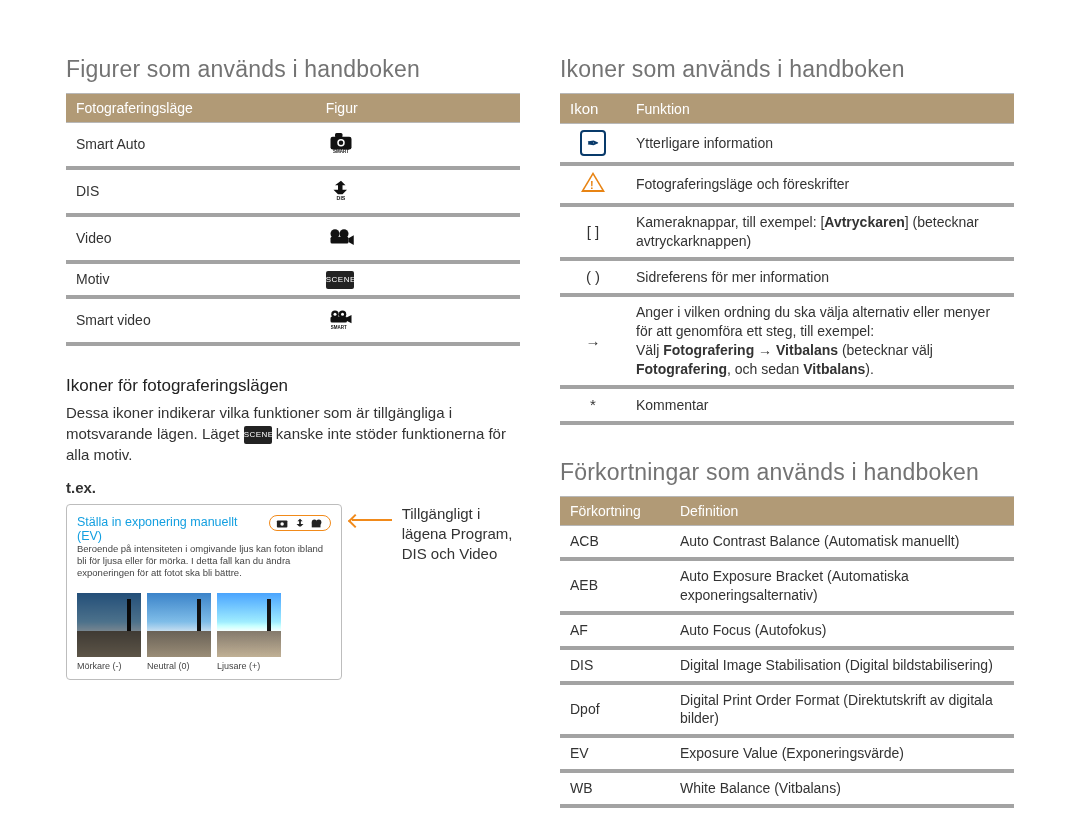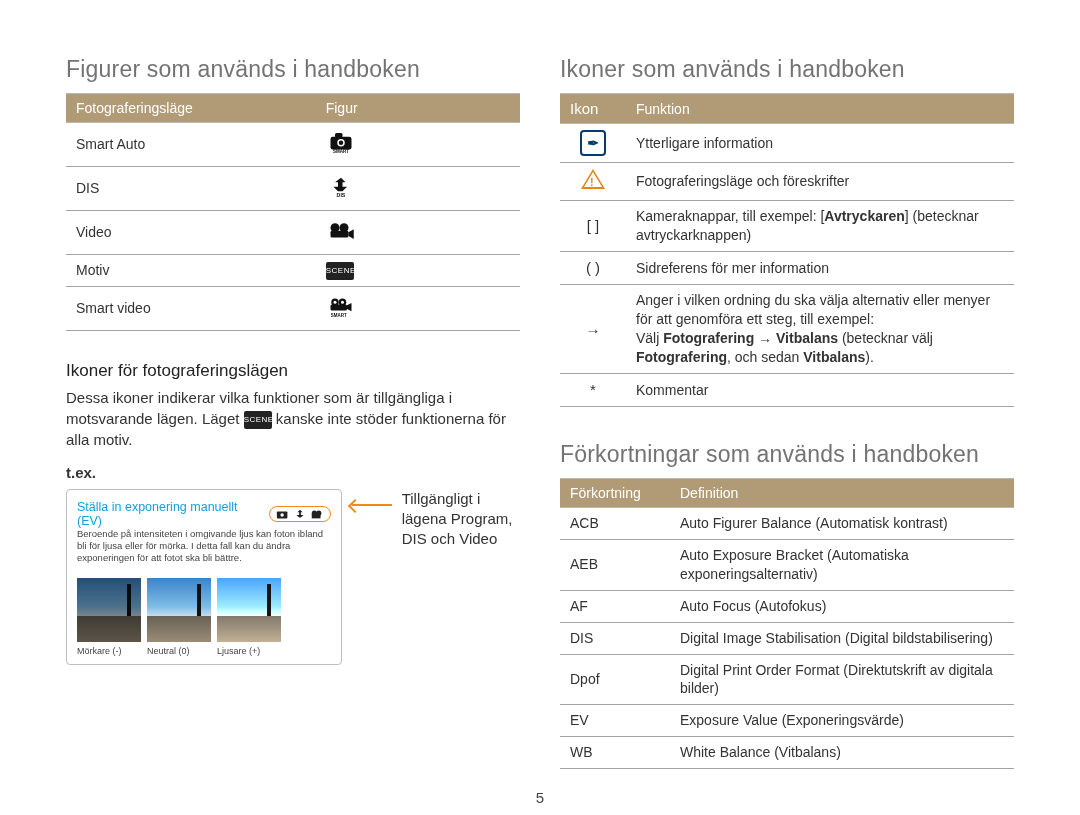--- a/index.html
+++ b/index.html
@@ -41,38 +41,38 @@
     color:#fff;
     font-weight:400;
     text-align:left;
     padding:6px 10px;
     border-top:1px solid #b8b8b8;
     border-bottom:1px solid #b8b8b8;
   }
   table.grid td {
     padding:6px 10px;
     border-top:1px solid #cfcfcf;
-    border-bottom:1px solid #a3a3a3;
+    border-bottom:4px solid #a3a3a3;
     vertical-align:middle;
     line-height:1.35;
   }
   table.grid tr:first-child th:first-child { border-left:none; }
   .para { font-size:15px; line-height:1.4; margin:4px 0; color:#333; font-weight:300; }
   .tex { font-weight:700; font-size:15px; margin:14px 0 8px 0; }
 
   .example-wrap { display:flex; align-items:flex-start; gap:10px; }
   .example-box {
     border:1px solid #bdbdbd;
     border-radius:4px;
     padding:10px 10px 8px 10px;
     width:300px;
     position:relative;
   }
   .example-title { color:#139fe0; font-size:12.5px; font-weight:400; }
-  .example-title-row { display:flex; align-items:center; gap:4px; }
+  .example-title-row { display:flex; align-items:flex-start; gap:4px; }
   .mini-icons {
     border:1px solid #f18a1a;
     border-radius:11px;
     padding:1px 6px;
     display:inline-flex;
     gap:3px;
   }
   .connector {
     flex:0 0 40px;
     height:1px;
@@ -314,21 +314,21 @@
     <h2 class="section" style="margin-top:34px">Förkortningar som används i handboken</h2>
 
     <table class="grid">
       <tbody>
           <tr>
         <th style="width:90px">Förkortning</th>
         <th>Definition</th>
       </tr>
       <tr>
             <td>ACB</td>
-            <td>Auto Figurer Balance (Automatisk kontrast)</td>
+            <td>Auto Contrast Balance (Automatisk manuellt)</td>
           </tr>
       <tr>
             <td>AEB</td>
             <td>Auto Exposure Bracket (Automatiska exponeringsalternativ)</td>
           </tr>
       <tr>
             <td>AF</td>
             <td>Auto Focus (Autofokus)</td>
           </tr>
       <tr>

